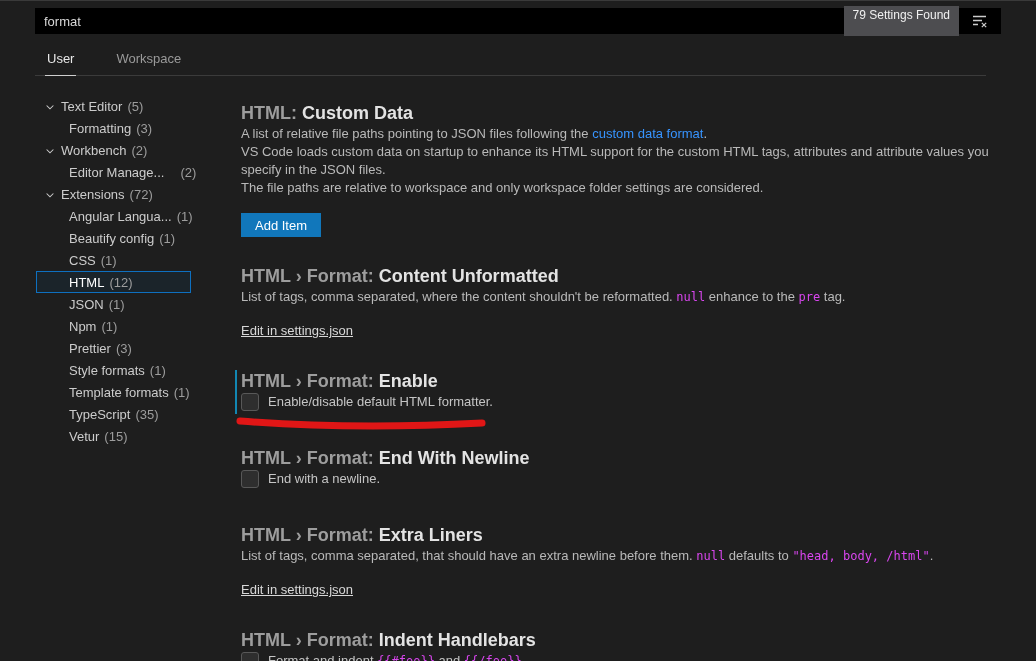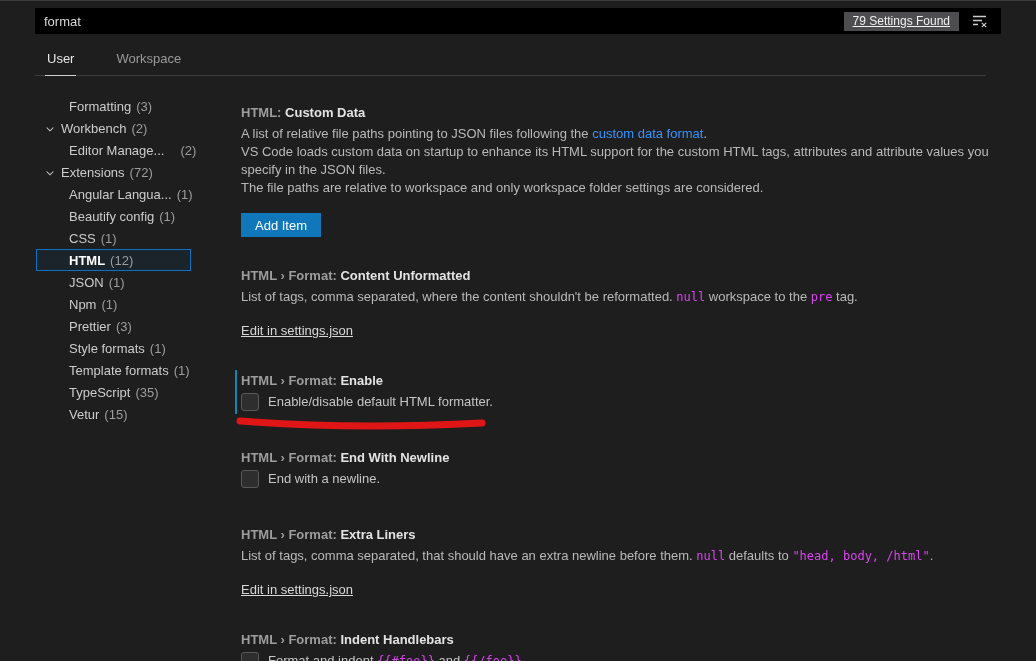--- a/index.html
+++ b/index.html
@@ -15,21 +15,21 @@
   .search-bar {
     height:26px; background:#000000; display:flex; align-items:center;
     padding:0 10px 0 9px;
   }
   .search-input {
     flex:1; background:transparent; border:none; outline:none;
     color:#d8d8d8; font-size:13px; font-family:inherit;
   }
   .count-badge {
     background:#4d4d50; color:#f0f0f0; font-size:12px;
-    padding:2px 9px 3px; margin-right:10px; white-space:nowrap;text-decoration:underline;
+    padding:2px 9px 14px; margin-right:10px; white-space:nowrap;
   }
   .filter-btn { display:flex; align-items:center; cursor:pointer; padding:2px; }
   
   .tabs {
     margin:9px 50px 0 35px; padding-left:10px;
     border-bottom:1px solid #3b3b3b;
     display:flex; gap:38px;
   }
   .tab {
     font-size:13px; color:#9a9a9a; padding:8px 2px 9px; cursor:pointer;
@@ -43,28 +43,28 @@
   .tree-item {
     width:155px; height:22px; display:flex; align-items:center;
     font-size:13px; color:#cccccc; cursor:pointer;
     border:1px solid transparent; white-space:nowrap;
   }
   .tree-item .twisty { width:12px; height:12px; margin:1px 5px 0 7px; flex:none; display:flex; }
   .tree-item.lvl1 { padding-left:32px; }
   .tree-item .count { color:#9d9d9d; margin-left:5px; }
   .tree-item .count.wide-gap { margin-left:16px; }
   .tree-item.selected { border-color:#0e70c0; background:rgba(14,99,156,0.10); }
-  .tree-item.selected .label { color:#ffffff; font-weight:bold; }
+  .tree-item.selected .label { color:#ffffff; font-weight:normal; }
   
   .content { flex:1; padding:28px 30px 0 8px; position:relative; }
   .setting { position:relative; padding-left:8px; max-width:775px; }
   .setting.mb-button { margin-bottom:30px; }
   .setting.mb-link   { margin-bottom:32px; }
   .setting.mb-check  { margin-bottom:38px; }
-  .setting-title { font-size:13px; line-height:18px; margin-bottom:3px; font-weight:600; }
+  .setting-title { font-size:18px; line-height:18px; margin-bottom:3px; font-weight:600; }
   .setting-title .prefix { color:#9d9d9d; }
   .setting-title .name   { color:#e3e3e3; }
   .setting-desc { max-width:760px; }
   .setting-desc p { font-size:13px; line-height:18px; color:#b9b9b9; }
   .inline-link { color:#3794ff; text-decoration:none; cursor:pointer; }
   .code {
     font-family:"DejaVu Sans Mono","Liberation Mono",monospace;
     font-size:12px; color:#d946ef;
   }
   .add-item-btn {
@@ -104,20 +104,29 @@
   </div>
 </div>
 
 <div class="tabs">
     <div class="tab active">User</div>
     <div class="tab">Workspace</div>
   </div>
 
 <div class="main">
   <div class="sidebar">
+      <div class="tree-item">
+        <span class="twisty">
+          <svg width="12" height="12" viewBox="0 0 16 16">
+            <path d="M3.5 6l4.5 4.5L12.5 6" stroke="#cccccc" stroke-width="1.4" fill="none"></path>
+          </svg>
+        </span>
+        <span class="label">Text Editor</span>
+        <span class="count">(5)</span>
+      </div>
       <div class="tree-item lvl1">
         <span class="label">Formatting</span>
         <span class="count">(3)</span>
       </div>
       <div class="tree-item">
         <span class="twisty">
           <svg width="12" height="12" viewBox="0 0 16 16">
             <path d="M3.5 6l4.5 4.5L12.5 6" stroke="#cccccc" stroke-width="1.4" fill="none"></path>
           </svg>
         </span>
@@ -182,21 +191,21 @@
         <span class="count">(15)</span>
       </div>
     </div>
   <div class="content">
       <div class="setting mb-button"><div class="setting-title"><span class="prefix">HTML: </span><span class="name">Custom Data</span></div><div class="setting-desc">
           <p><span>A list of relative file paths pointing to JSON files following the </span><a class="inline-link">custom data format</a><span>.</span></p>
           <p><span>VS Code loads custom data on startup to enhance its HTML support for the custom HTML tags, attributes and attribute values you specify in the JSON files.</span></p>
           <p><span>The file paths are relative to workspace and only workspace folder settings are considered.</span></p>
         </div><button class="add-item-btn">Add Item</button></div>
       <div class="setting mb-link"><div class="setting-title"><span class="prefix">HTML › Format: </span><span class="name">Content Unformatted</span></div><div class="setting-desc">
-          <p><span>List of tags, comma separated, where the content shouldn't be reformatted. </span><span class="code">null</span><span> workspace to the </span><span class="code">pre</span><span> tag.</span></p>
+          <p><span>List of tags, comma separated, where the content shouldn't be reformatted. </span><span class="code">null</span><span> enhance to the </span><span class="code">pre</span><span> tag.</span></p>
         </div><a class="edit-link">Edit in settings.json</a></div>
       <div class="setting mb-check modified">
         <div class="setting-title"><span class="prefix">HTML › Format: </span><span class="name">Enable</span></div>
         <div class="checkbox-row">
           <div class="checkbox"></div>
           <span class="checkbox-label"><span>Enable/disable default HTML formatter.</span></span>
         </div>
         <div class="red-underline"><svg width="252" height="16" viewBox="0 0 252 16">
             <path d="M5 5 C 70 10, 150 12, 247 7" stroke="#e01616" stroke-width="7" stroke-linecap="round" fill="none"></path>
           </svg></div>

